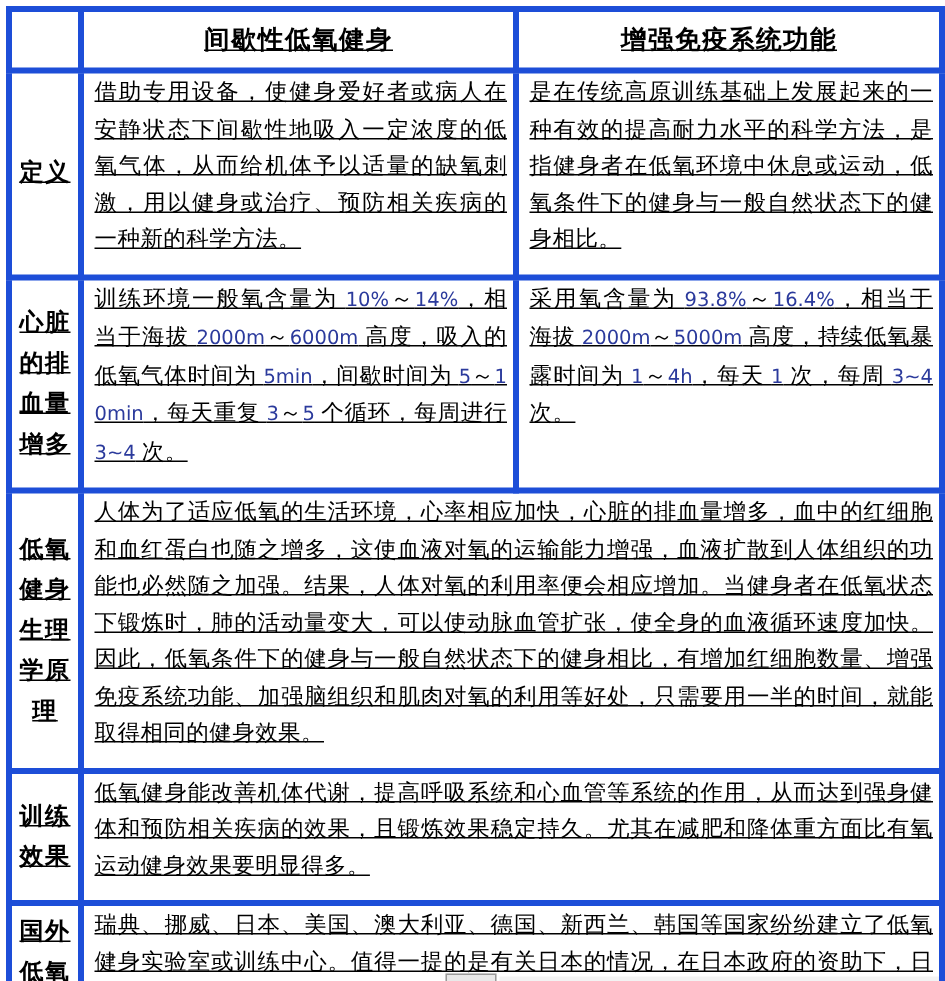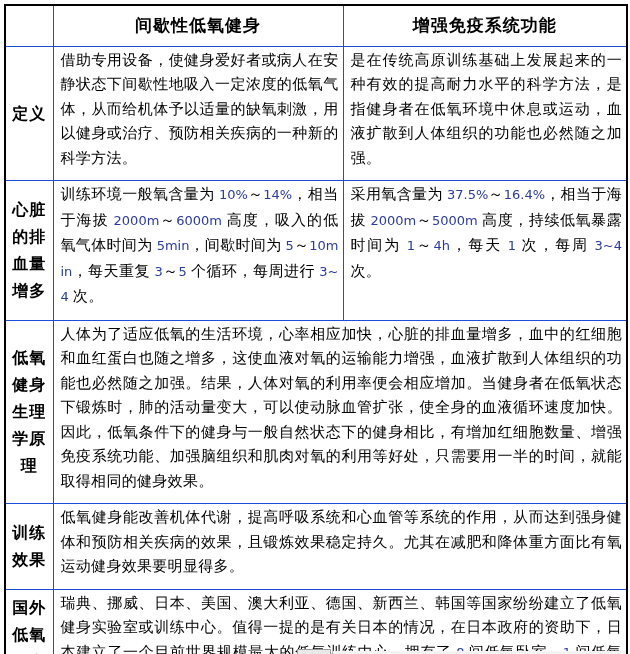--- a/index.html
+++ b/index.html
@@ -22,23 +22,24 @@
     top: 4px;
     width: 622px;
     border-collapse: collapse;
     table-layout: fixed;
     border: 2px solid #000000;
   }
   col.c-label { width: 48px; }
   col.c-left  { width: 290px; }
   col.c-right { width: 284px; }
   th, td {
-    border: 1px solid #1d4ed8;
+    border: 4px solid #1d4ed8;
     color: #000000;
     overflow: hidden;
+    text-decoration: underline;
   }
   tr.h-header  { height: 41px; }
   tr.h-def     { height: 125px; }
   tr.h-train   { height: 122px; }
   tr.h-physio  { height: 172px; }
   tr.h-effect  { height: 77px; margin-top: 36px; }
   tr.h-abroad  { height: 107px; }
   th.colhead {
     font-size: 17px;
     font-weight: bold;
@@ -106,27 +107,27 @@
     <tbody>
         <tr class="h-header">
       <th class="colhead"></th>
       <th class="colhead">间歇性低氧健身</th>
       <th class="colhead">增强免疫系统功能</th>
     </tr>
 
     <tr class="h-def">
       <th class="rowlabel">定义</th>
       <td class="content">借助专用设备，使健身爱好者或病人在安静状态下间歇性地吸入一定浓度的低氧气体，从而给机体予以适量的缺氧刺激，用以健身或治疗、预防相关疾病的一种新的科学方法。</td>
-      <td class="content">是在传统高原训练基础上发展起来的一种有效的提高耐力水平的科学方法，是指健身者在低氧环境中休息或运动，血液扩散到人体组织的功能也必然随之加强。</td>
+      <td class="content">是在传统高原训练基础上发展起来的一种有效的提高耐力水平的科学方法，是指健身者在低氧环境中休息或运动，低氧条件下的健身与一般自然状态下的健身相比。</td>
     </tr>
 
     <tr class="h-train">
       <th class="rowlabel">心脏的排血量增多</th>
       <td class="content">训练环境一般氧含量为 <span class="num">10%</span>～<span class="num">14%</span>，相当于海拔 <span class="num">2000m</span>～<span class="num">6000m</span> 高度，吸入的低氧气体时间为 <span class="num">5min</span>，间歇时间为 <span class="num">5</span>～<span class="num">10min</span>，每天重复 <span class="num">3</span>～<span class="num">5</span> 个循环，每周进行 <span class="num">3~4</span> 次。</td>
-      <td class="content">采用氧含量为 <span class="num">37.5%</span>～<span class="num">16.4%</span>，相当于海拔 <span class="num">2000m</span>～<span class="num">5000m</span> 高度，持续低氧暴露时间为 <span class="num">1</span>～<span class="num">4h</span>，每天 <span class="num">1</span> 次，每周 <span class="num">3~4</span> 次。</td>
+      <td class="content">采用氧含量为 <span class="num">93.8%</span>～<span class="num">16.4%</span>，相当于海拔 <span class="num">2000m</span>～<span class="num">5000m</span> 高度，持续低氧暴露时间为 <span class="num">1</span>～<span class="num">4h</span>，每天 <span class="num">1</span> 次，每周 <span class="num">3~4</span> 次。</td>
     </tr>
 
     <tr class="h-physio">
       <th class="rowlabel">低氧健身生理学原理</th>
       <td class="content" colspan="2">人体为了适应低氧的生活环境，心率相应加快，心脏的排血量增多，血中的红细胞和血红蛋白也随之增多，这使血液对氧的运输能力增强，血液扩散到人体组织的功能也必然随之加强。结果，人体对氧的利用率便会相应增加。当健身者在低氧状态下锻炼时，肺的活动量变大，可以使动脉血管扩张，使全身的血液循环速度加快。因此，低氧条件下的健身与一般自然状态下的健身相比，有增加红细胞数量、增强免疫系统功能、加强脑组织和肌肉对氧的利用等好处，只需要用一半的时间，就能取得相同的健身效果。</td>
     </tr>
 
     <tr class="h-effect">
       <th class="rowlabel">训练效果</th>
       <td class="content" colspan="2">低氧健身能改善机体代谢，提高呼吸系统和心血管等系统的作用，从而达到强身健体和预防相关疾病的效果，且锻炼效果稳定持久。尤其在减肥和降体重方面比有氧运动健身效果要明显得多。</td>

